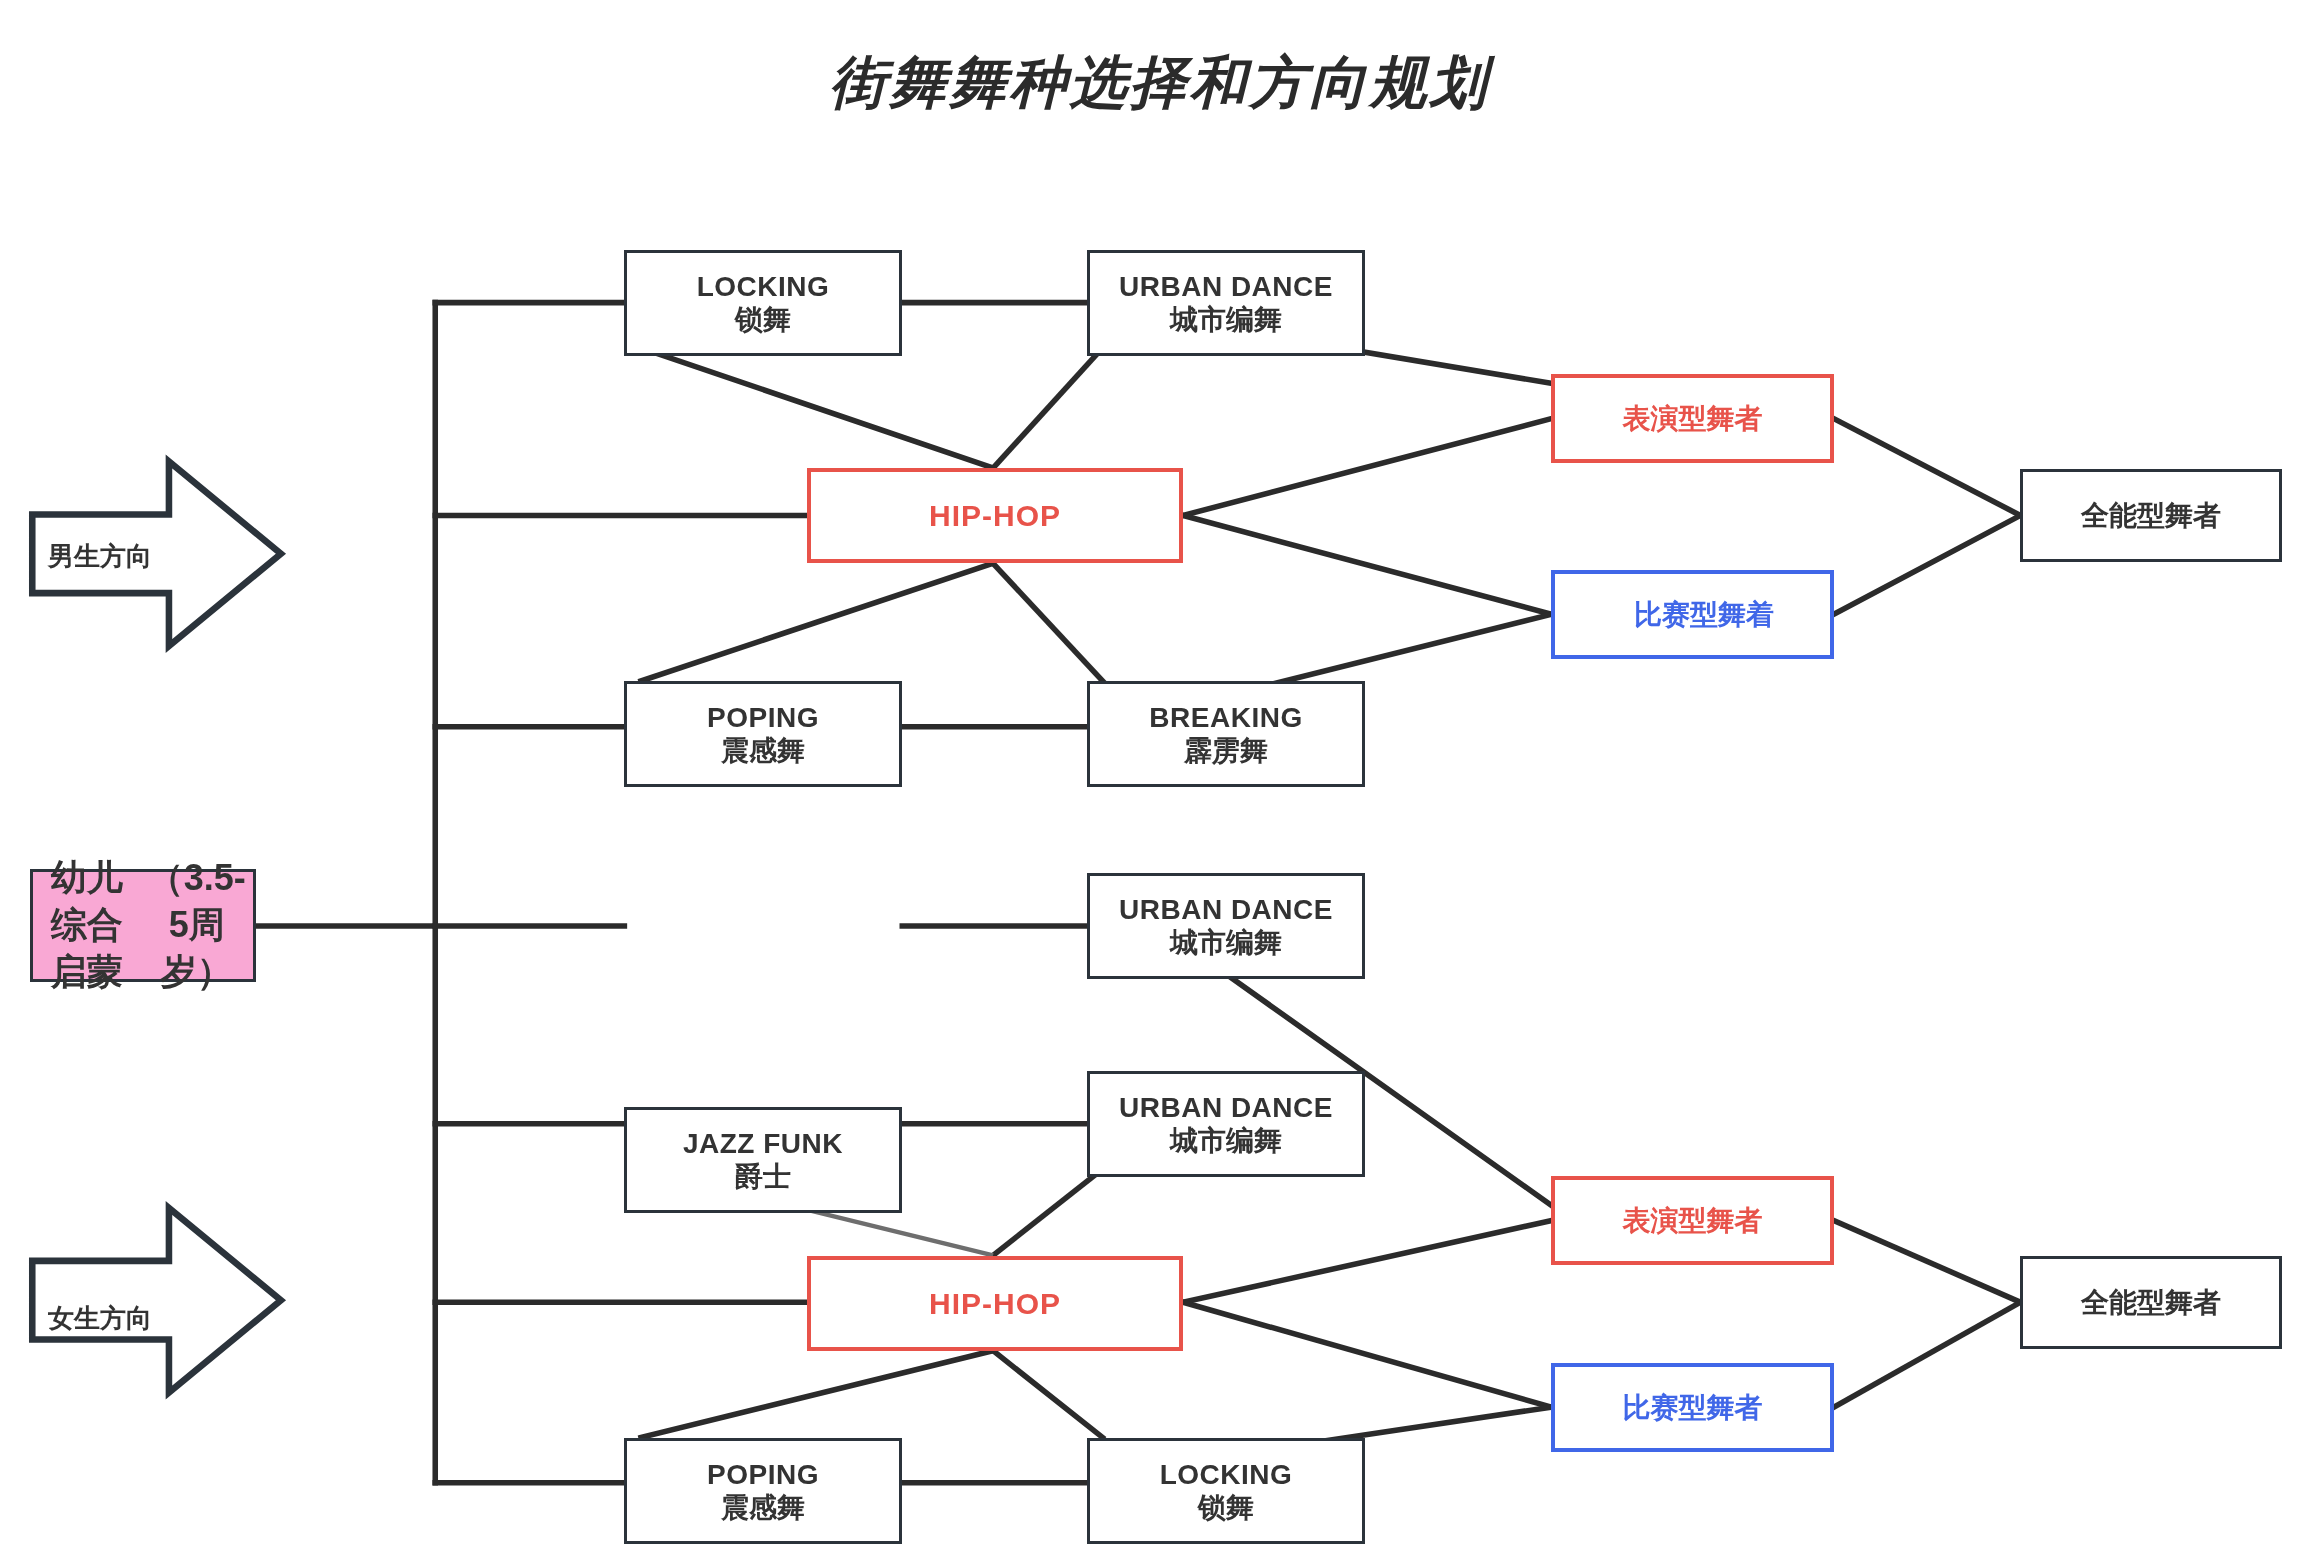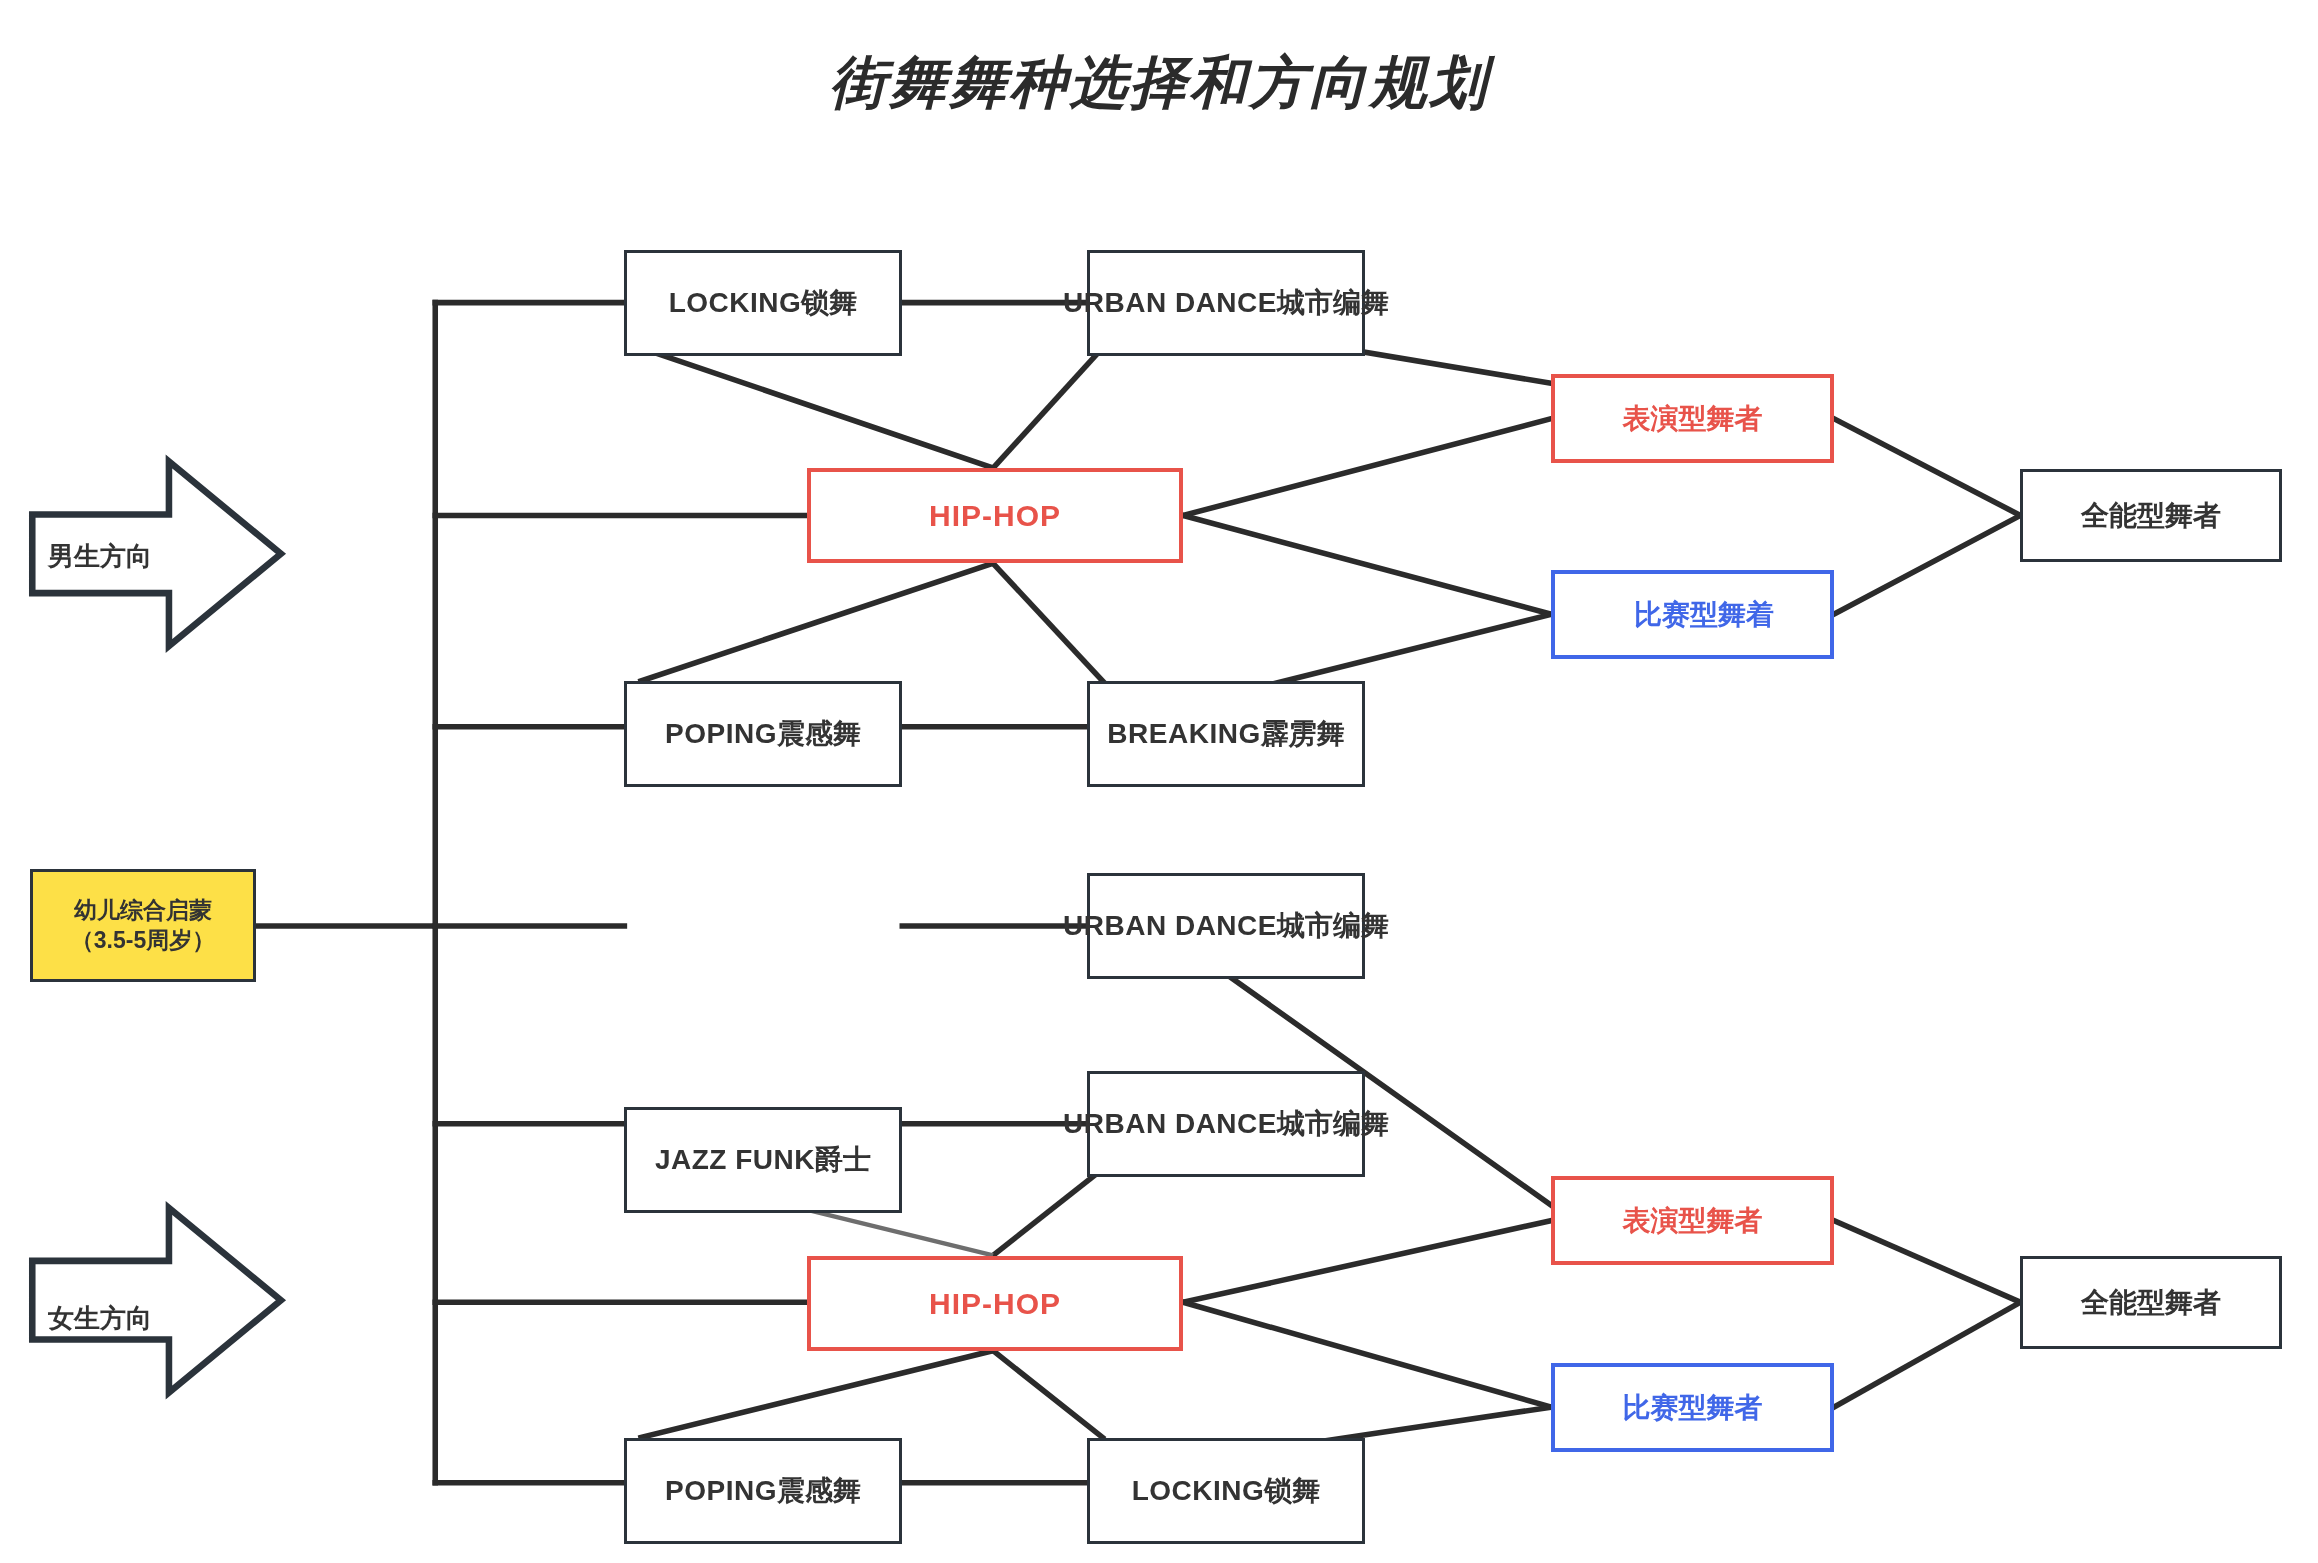--- a/index.html
+++ b/index.html
@@ -13,39 +13,39 @@
   .page-title{
     position:absolute;left:0;top:45px;width:2319px;text-align:center;
     font-family:"DejaVu Serif","Liberation Serif",serif;
     font-size:57px;font-weight:700;color:#2b2b2b;letter-spacing:3px;
     font-style:italic;
     white-space:nowrap;
   }
   
   .node{
     position:absolute;box-sizing:border-box;background:#ffffff;
-    display:flex;flex-direction:row;align-items:center;justify-content:center;
+    display:flex;flex-direction:column;align-items:center;justify-content:center;
     line-height:1.18;text-align:center;
   }
   .node .ln{display:block;white-space:nowrap;}
   .dark{border:3.5px solid #2b333b;color:#333333;}
   .red{border:4px solid #e8534a;color:#e8534a;}
   .blue{border:4px solid #4067e8;color:#4067e8;}
   .en{font-size:28px;font-weight:700;letter-spacing:0.5px;}
   .cn{font-size:28px;font-weight:700;}
   .cn-only{font-size:28px;font-weight:700;}
   .hiphop-label{font-size:30px;font-weight:700;letter-spacing:1px;}
   .arrow-label{
     position:absolute;font-size:26px;font-weight:700;color:#333;
     white-space:nowrap;
   }
   .seed{
-    position:absolute;box-sizing:border-box;background:#fde047;border:3.5px solid #2b333b;
-    display:flex;flex-direction:column;align-items:center;justify-content:center;
-    font-size:23px;font-weight:700;color:#333;line-height:1.3;text-align:center;
+    position:absolute;box-sizing:border-box;background:#f9a8d4;border:3.5px solid #2b333b;
+    display:flex;flex-direction:row;align-items:center;justify-content:center;
+    font-size:36px;font-weight:700;color:#333;line-height:1.3;text-align:center;
   }
 </style>
 </head>
 <body>
 
 <div id="stage">
 
   <svg id="diagram" viewBox="0 0 4596 3099">
     <g stroke="#2b2b2b" stroke-width="11" fill="none" stroke-linecap="square">
 

